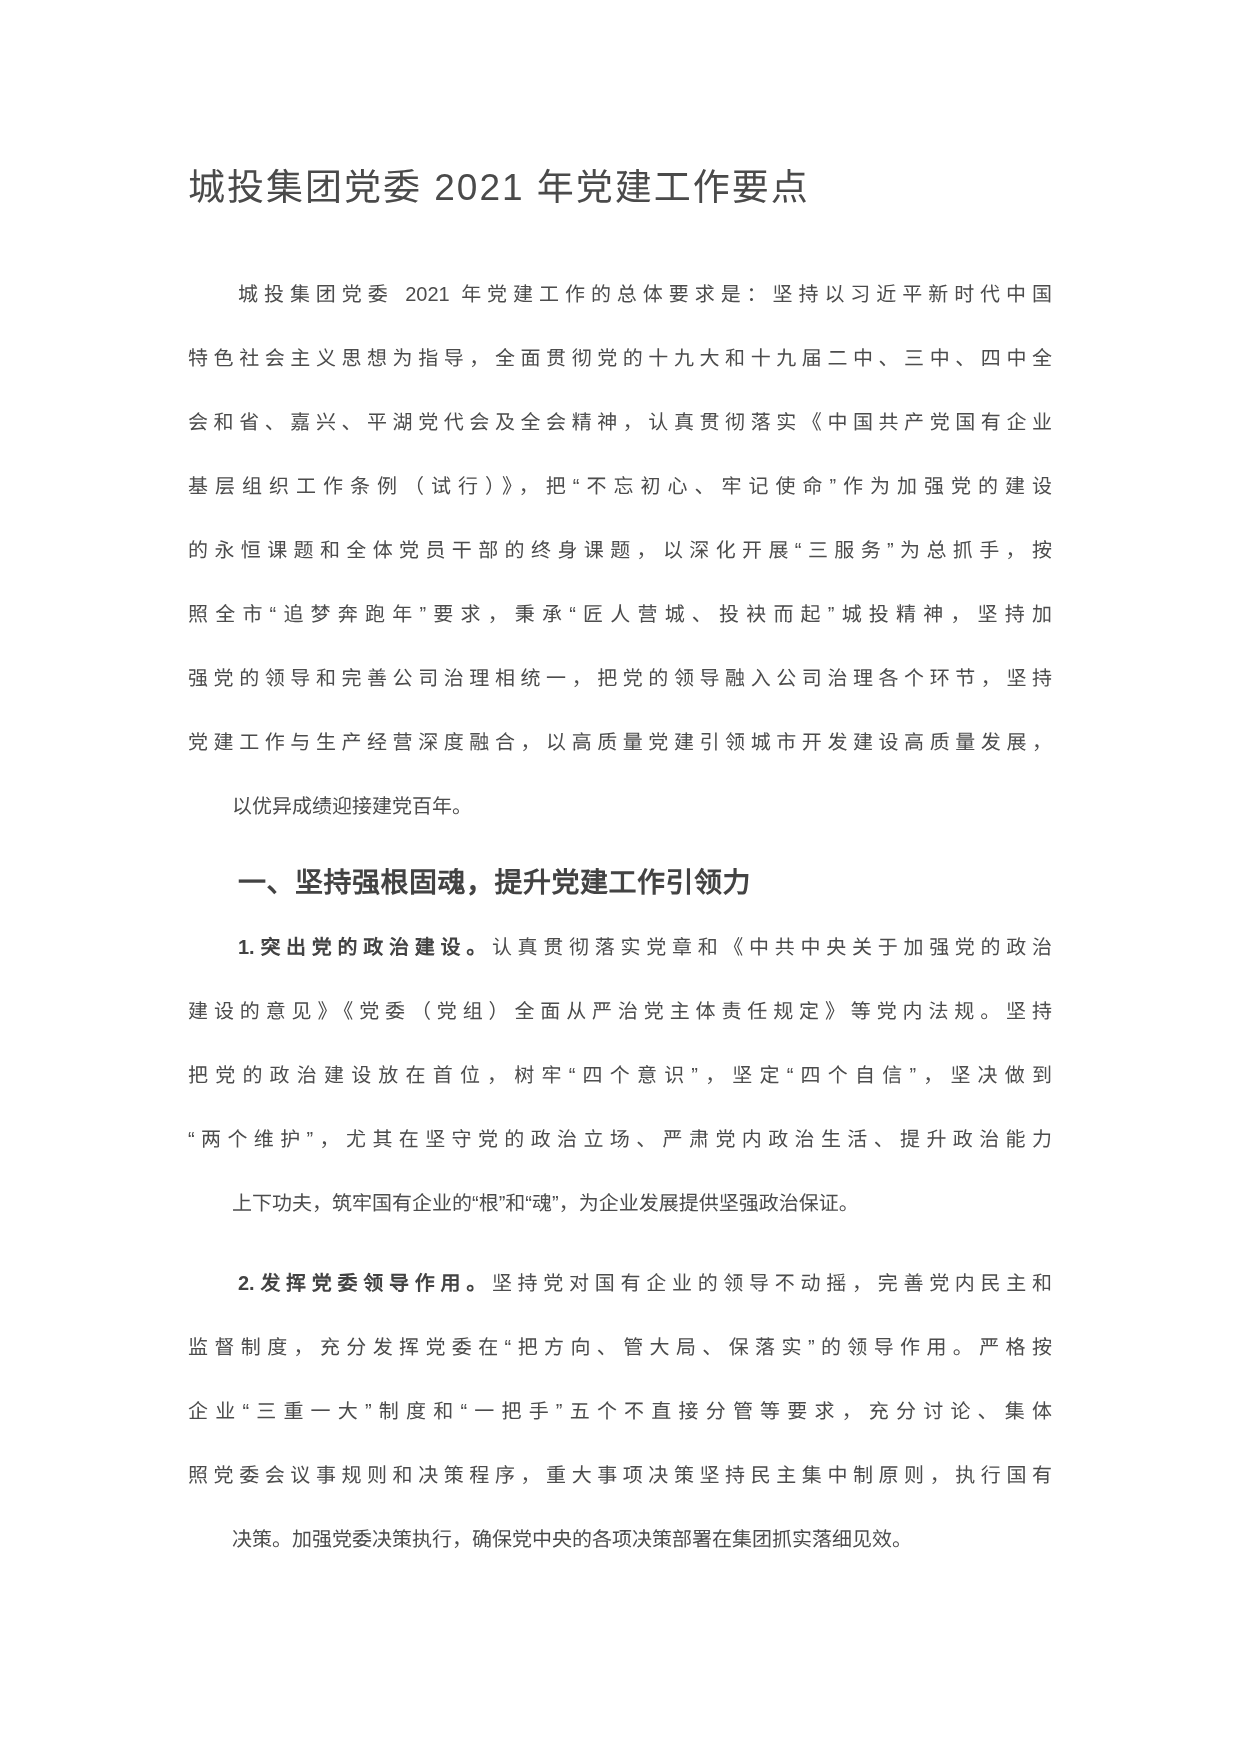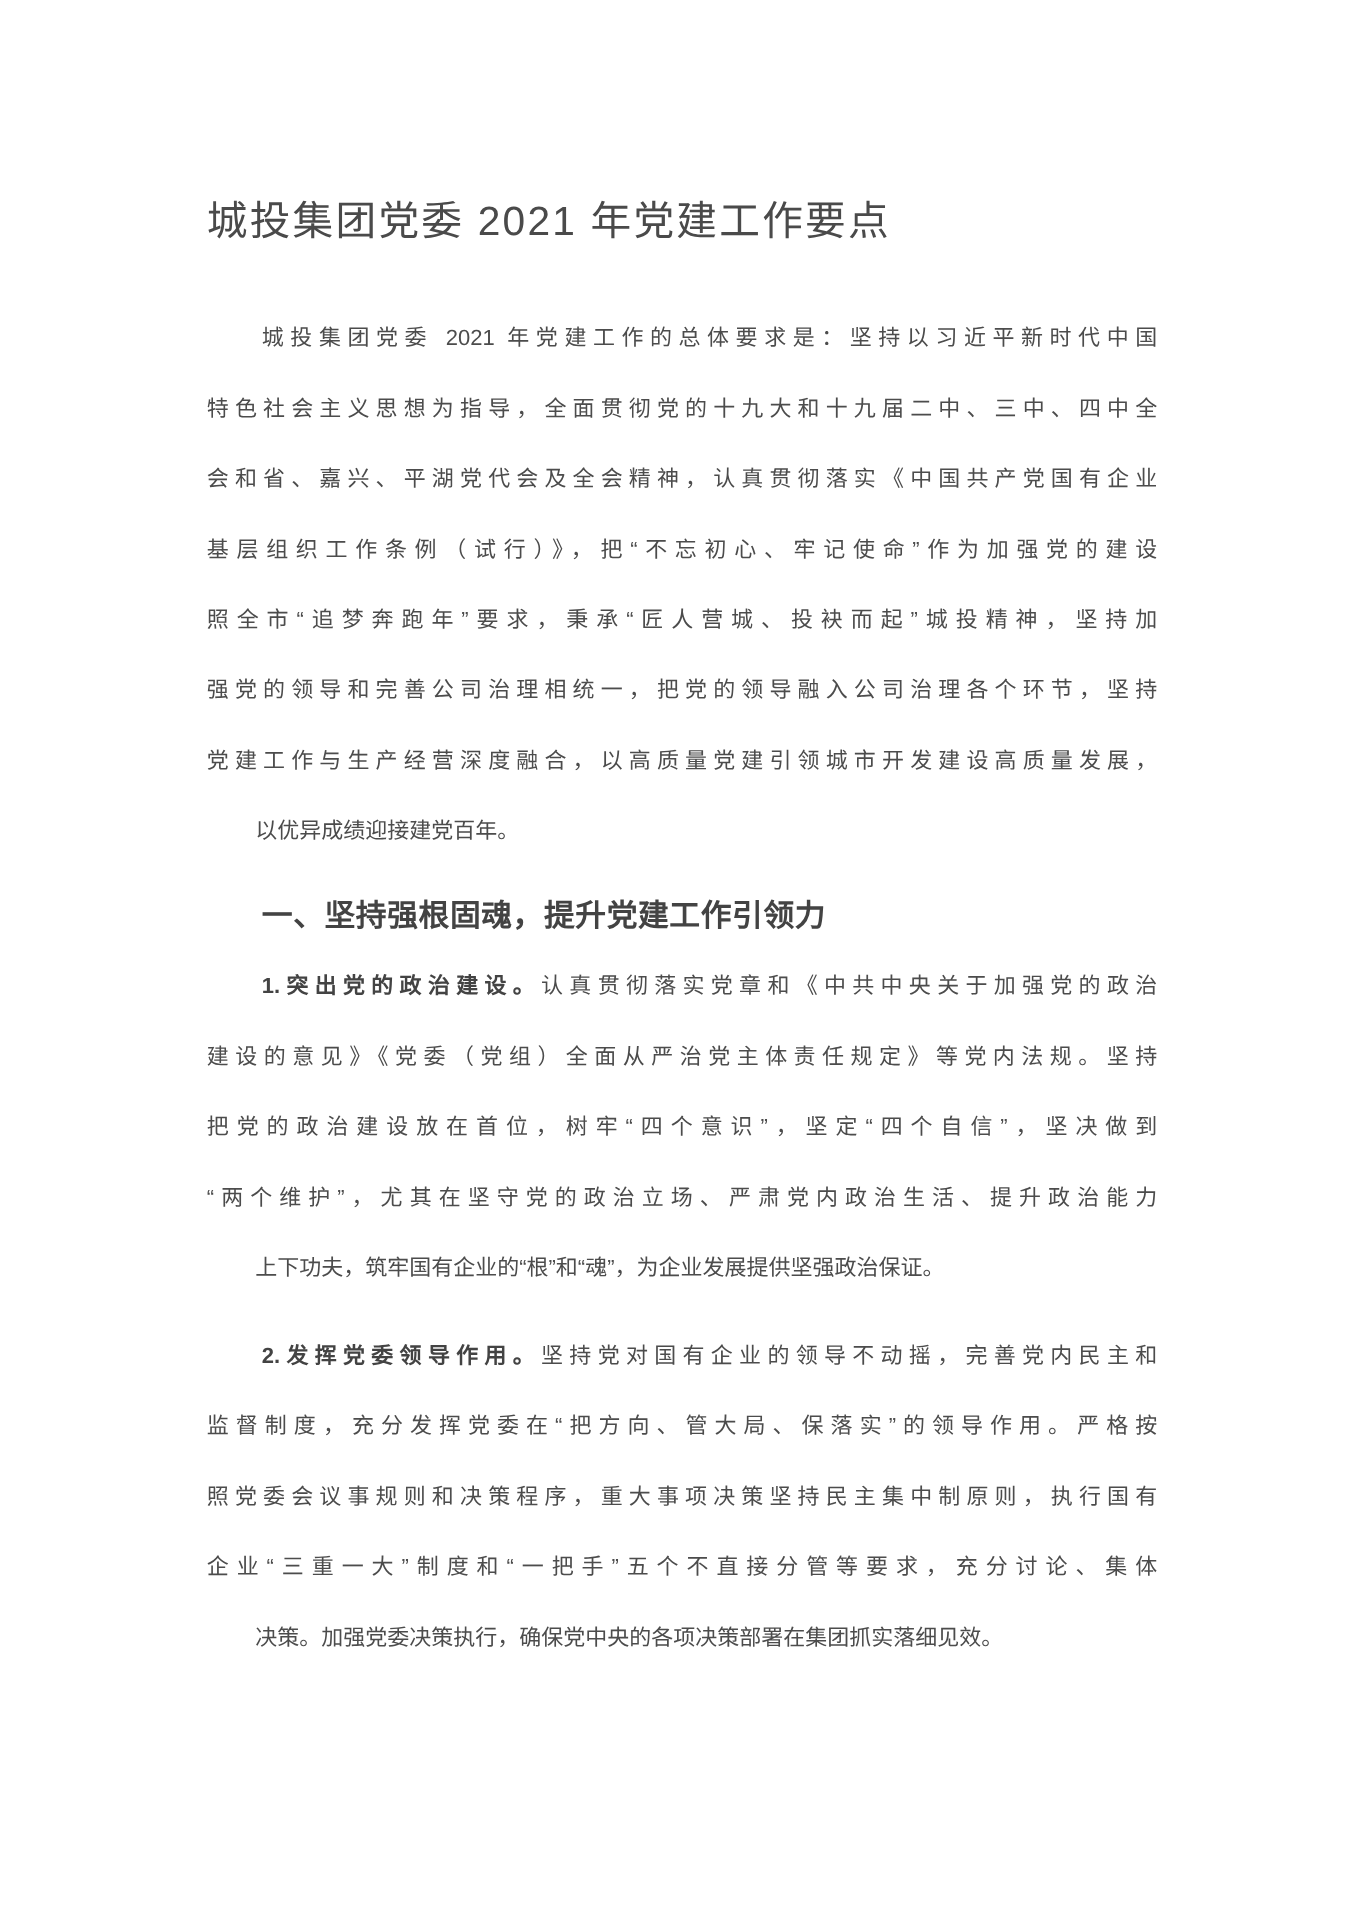--- a/index.html
+++ b/index.html
@@ -12,21 +12,21 @@
   }
   .page {
     position: relative;
     width: 1240px;
     height: 1754px;
     background: var(--background, #ffffff);
   }
   .content {
     position: absolute;
     left: 188px;
-    top: 170px;
+    top: 156px;
     width: 864px;
   }
   .doc-title {
     margin: 8px 0 50px 0;
     font-size: 37px;
     line-height: 48px;
     font-weight: 400;
     letter-spacing: 2px;
     color: var(--title, #4a4a4a);
     white-space: nowrap;
@@ -67,38 +67,39 @@
 <div class="page">
   <div class="content">
 
     <h1 class="doc-title">城投集团党委 2021 年党建工作要点</h1>
 
     <section class="para">
       <div class="para-line first">城投集团党委 2021 年党建工作的总体要求是：坚持以习近平新时代中国</div>
       <div class="para-line">特色社会主义思想为指导，全面贯彻党的十九大和十九届二中、三中、四中全</div>
       <div class="para-line">会和省、嘉兴、平湖党代会及全会精神，认真贯彻落实《中国共产党国有企业</div>
       <div class="para-line">基层组织工作条例（试行）》，把“不忘初心、牢记使命”作为加强党的建设</div>
+      <div class="para-line">的永恒课题和全体党员干部的终身课题，以深化开展“三服务”为总抓手，按</div>
       <div class="para-line">照全市“追梦奔跑年”要求，秉承“匠人营城、投袂而起”城投精神，坚持加</div>
       <div class="para-line">强党的领导和完善公司治理相统一，把党的领导融入公司治理各个环节，坚持</div>
       <div class="para-line">党建工作与生产经营深度融合，以高质量党建引领城市开发建设高质量发展，</div>
       <div class="para-line last">以优异成绩迎接建党百年。</div>
     </section>
 
     <h2 class="section-heading">一、坚持强根固魂，提升党建工作引领力</h2>
 
     <section class="para">
       <div class="para-line first"><span class="lead">1.突出党的政治建设。</span><span>认真贯彻落实党章和《中共中央关于加强党的政治</span></div>
       <div class="para-line">建设的意见》《党委（党组）全面从严治党主体责任规定》等党内法规。坚持</div>
       <div class="para-line">把党的政治建设放在首位，树牢“四个意识”，坚定“四个自信”，坚决做到</div>
       <div class="para-line">“两个维护”，尤其在坚守党的政治立场、严肃党内政治生活、提升政治能力</div>
       <div class="para-line last">上下功夫，筑牢国有企业的“根”和“魂”，为企业发展提供坚强政治保证。</div>
     </section>
 
     <section class="para spaced">
       <div class="para-line first"><span class="lead">2.发挥党委领导作用。</span><span>坚持党对国有企业的领导不动摇，完善党内民主和</span></div>
       <div class="para-line">监督制度，充分发挥党委在“把方向、管大局、保落实”的领导作用。严格按</div>
+      <div class="para-line">企业“三重一大”制度和“一把手”五个不直接分管等要求，充分讨论、集体</div>
       <div class="para-line">照党委会议事规则和决策程序，重大事项决策坚持民主集中制原则，执行国有</div>
-      <div class="para-line">企业“三重一大”制度和“一把手”五个不直接分管等要求，充分讨论、集体</div>
       <div class="para-line last">决策。加强党委决策执行，确保党中央的各项决策部署在集团抓实落细见效。</div>
     </section>
 
   </div>
 </div>
 
 </body></html>

